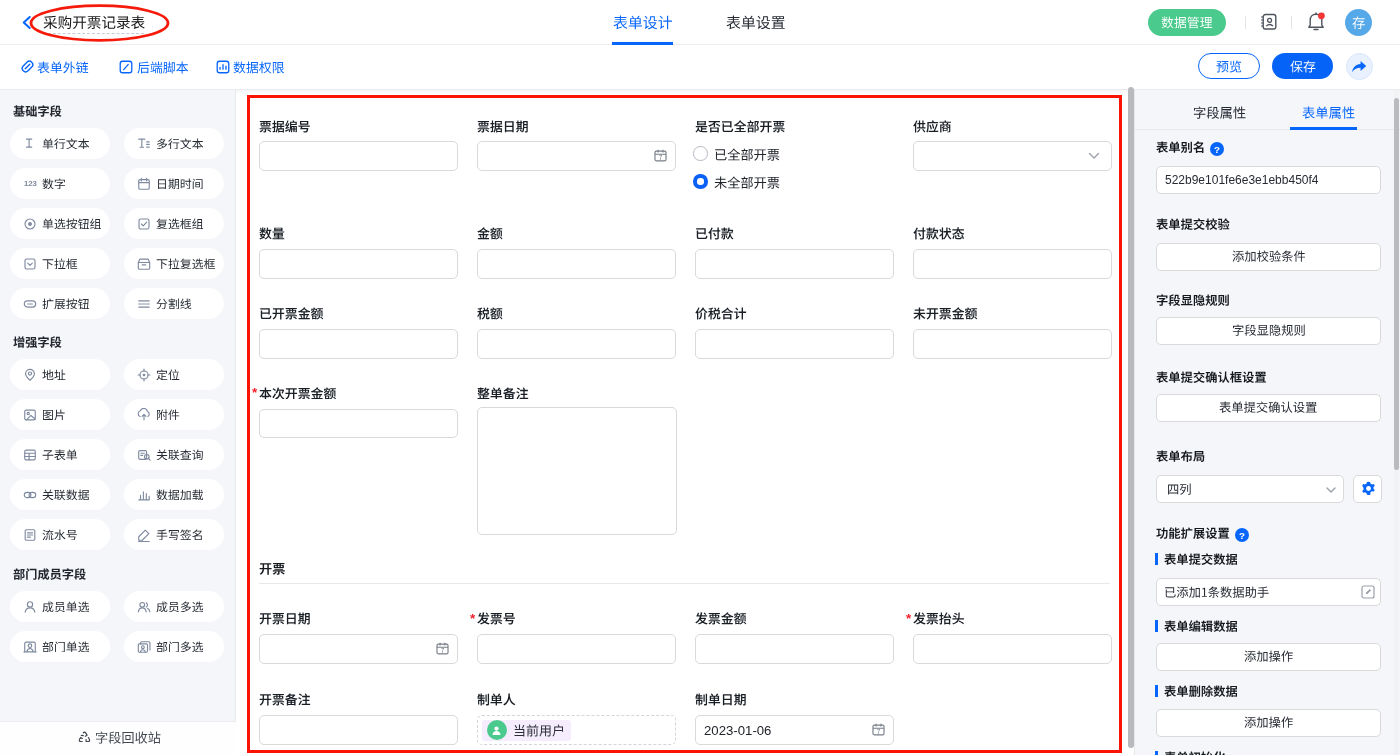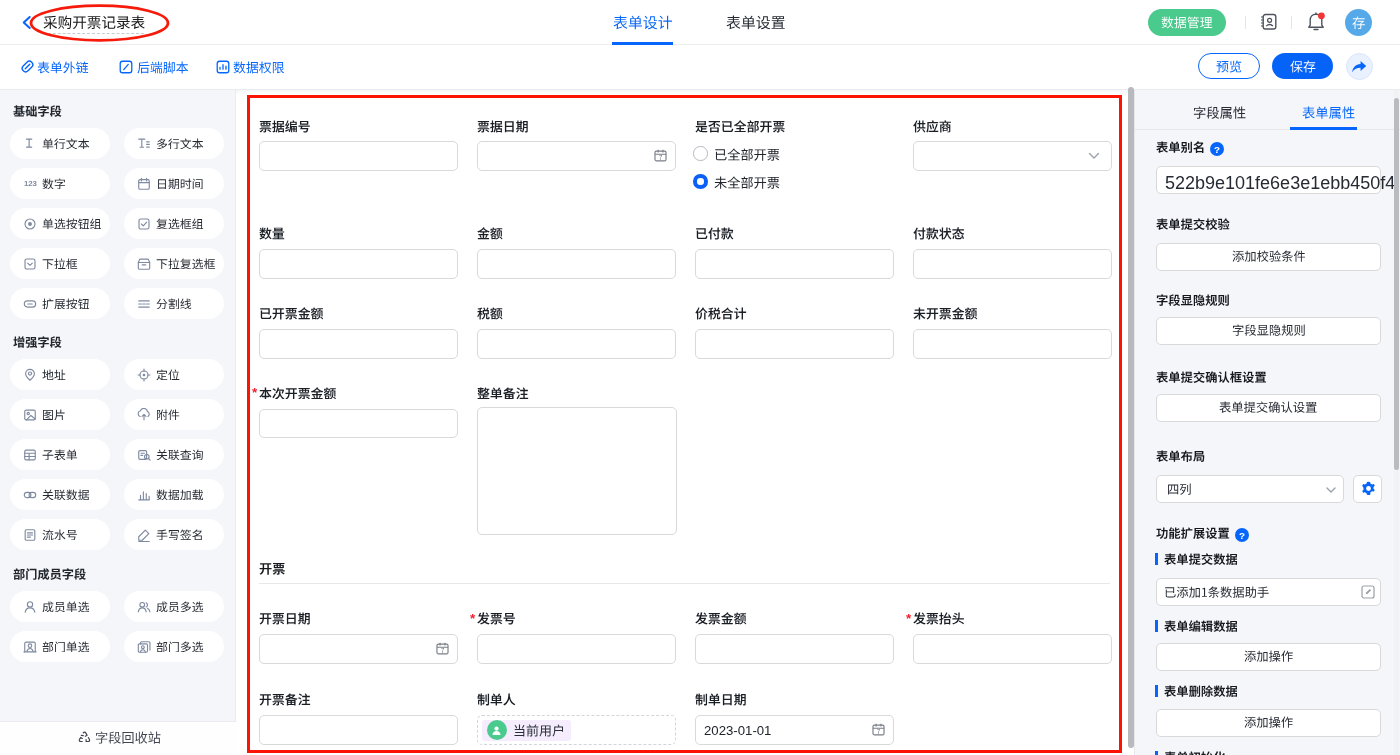--- a/index.html
+++ b/index.html
@@ -710,21 +710,21 @@
       <use href="#g134" x="2000"></use>
       <use href="#g135" x="3000"></use>
     </g>
   </svg>
 <div class="inp" style="left:695px;top:715.1px;width:199px;height:29.5px"></div>
 <svg style="position:absolute;left:871.5px;top:723.35px;" width="13" height="13" viewBox="0 0 16 16">
     <rect x="1.2" y="2.6" width="13.6" height="12" rx="1.8" fill="none" stroke="#787d87" stroke-width="1.4"></rect>
     <path d="M5 0.8v3.4M11 0.8v3.4M1.2 6.4h13.6" stroke="#787d87" stroke-width="1.4"></path>
     <text x="8.2" y="13" font-size="8" fill="#787d87" text-anchor="middle" font-family="Liberation Sans">7</text>
   </svg>
-<div class="abs" style="left:704px;top:722.5px;font-size:13.2px;color:#20242b">2023-01-01</div>
+<div class="abs" style="left:704px;top:722.5px;font-size:13.2px;color:#20242b">2023-01-06</div>
 <div class="abs" style="left:1134px;top:90px;width:266px;height:665px;background:#f5f6fa;border-left:1px solid #e6e8ec"></div>
 <div class="abs" style="left:1135px;top:129px;width:265px;border-bottom:1px solid #e8e8e8"></div>
 <svg style="position:absolute;left:1192.9px;top:106px;" width="53.2" height="13.3" viewBox="0 -880 4000 1000">
     <g transform="scale(1,-1)" fill="#262a33">
       <use href="#g34"></use>
       <use href="#g84" x="1000"></use>
       <use href="#g136" x="2000"></use>
       <use href="#g137" x="3000"></use>
     </g>
   </svg>
@@ -743,21 +743,21 @@
       <use href="#g139" x="1000"></use>
       <use href="#g140" x="2000"></use>
       <use href="#g141" x="3000"></use>
     </g>
   </svg>
 <svg style="position:absolute;left:1210.2px;top:141.8px;" width="14" height="14" viewBox="0 0 14 14">
     <circle cx="7" cy="7" r="7" fill="#0666fb"></circle>
     <text x="7" y="10.6" font-size="9.8" font-weight="bold" fill="#fff" text-anchor="middle" font-family="Liberation Sans">?</text>
   </svg>
 <div class="inp" style="left:1156px;top:166px;width:225px;height:28px"></div>
-<div class="abs" style="left:1165px;top:172.5px;font-size:18px;color:#262a33">522b9e101fe6e3e1ebb450f4</div>
+<div class="abs" style="left:1165px;top:172.5px;font-size:12px;color:#262a33">522b9e101fe6e3e1ebb450f4</div>
 <svg style="position:absolute;left:1156px;top:217.5px;" width="73.8" height="12.3" viewBox="0 -880 6000 1000">
     <g transform="scale(1,-1)" fill="#15181d">
       <use href="#g138"></use>
       <use href="#g139" x="1000"></use>
       <use href="#g142" x="2000"></use>
       <use href="#g143" x="3000"></use>
       <use href="#g144" x="4000"></use>
       <use href="#g145" x="5000"></use>
     </g>
   </svg>

